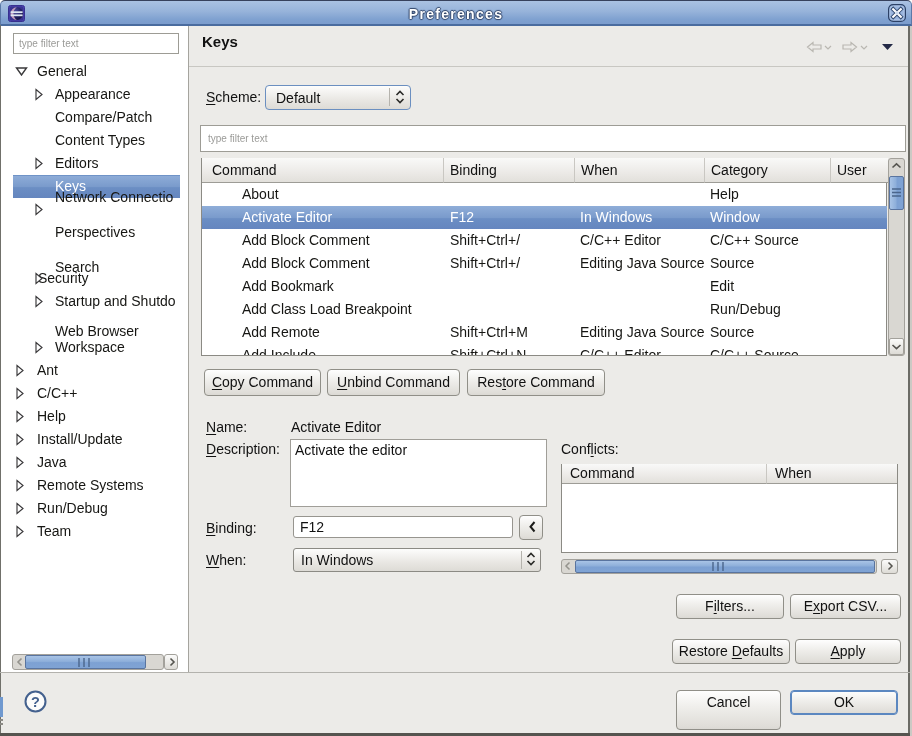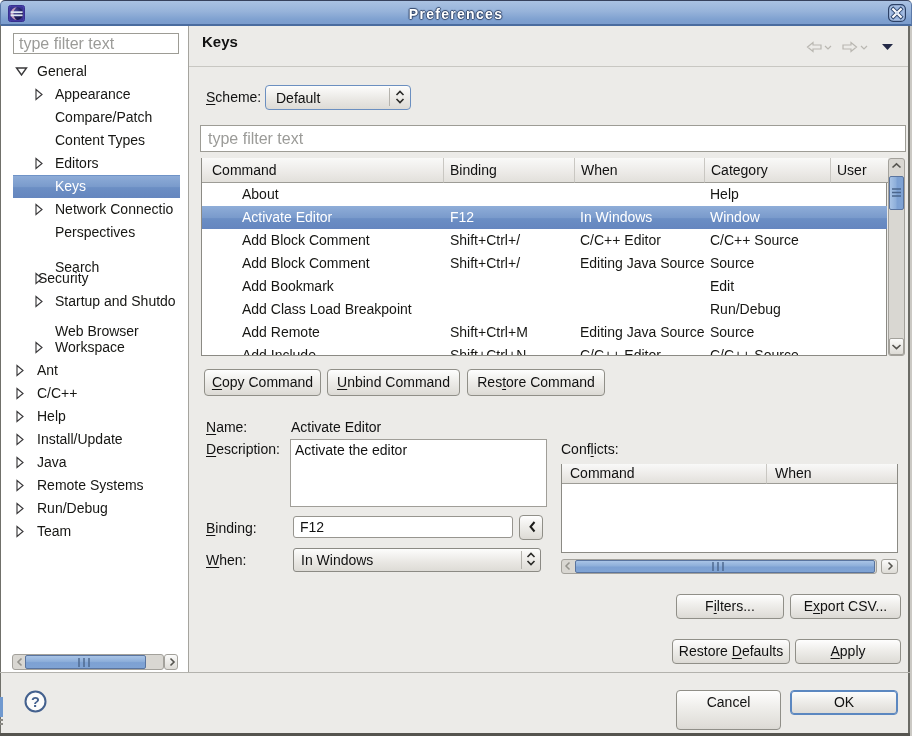--- a/index.html
+++ b/index.html
@@ -16,21 +16,21 @@
   font-size:14px; font-weight:bold; letter-spacing:1.3px;
   text-shadow:-1px 0 1px #33476b, 1px 0 1px #33476b, 0 -1px 1px #33476b, 0 1px 1px #33476b; }
 
 #frameL { left:0; top:25px; width:1px; height:709px; background:#70706a; }
 #frameR { left:908px; top:26px; width:2px; height:708px; background:#6b6b65; }
 #frameB { left:0; top:733px; width:912px; height:3px; background:#55544f; }
 #frameR2 { left:910px; top:26px; width:2px; height:710px; background:#cbc9c4; }
 
 #leftpanel { left:1px; top:26px; width:187px; height:646px; background:#fff; }
 #sash { left:188px; top:26px; width:1px; height:646px; background:#a5a49e; }
-.filterbox { background:#fff; border:1px solid #9d9c95; color:#9b9b98; font-size:16px; }
+.filterbox { background:#fff; border:1px solid #9d9c95; color:#9b9b98; font-size:10px; }
 #lfilter { left:13px; top:33px; width:166px; height:21px; line-height:19px; padding-left:5px; }
 .trow { left:1px; width:188px; height:23px; font-size:14px; line-height:23px; color:#161613; white-space:nowrap; overflow:hidden; }
 .tsel { left:13px; width:167px; height:23px; box-shadow:inset 0 1px 0 #6f93c7;
   background:linear-gradient(#8fadd8, #7a9bcc 50%, #6b8ec4 55%, #6586bf);
   color:#fff; font-size:14px; line-height:23px; white-space:nowrap; overflow:hidden; }
 svg.exp { position:absolute; }
 
 #ltrack { left:12px; top:654px; width:152px; height:16px; background:#d9d7d2; border:1px solid #a3a19b; border-radius:3px; }
 #lthumb { left:25px; top:655px; width:121px; height:14px; border:1px solid #59749f;
   background:linear-gradient(#a9c4e6, #8eafda 45%, #7da1d3 55%, #7FA3D4); border-radius:2px; }
@@ -128,21 +128,21 @@
     <svg class="exp" style="left:35px; top:88px;" width="8" height="13" viewBox="0 0 8 13">
       <path d="M1 1.5 L7 6.5 L1 11.5 Z" fill="#fff" stroke="#39383a" stroke-width="1.15"></path>
     </svg>
     <div class="abs trow" style="top:106px; padding-left:54px;">Compare/Patch</div>
     <div class="abs trow" style="top:129px; padding-left:54px;">Content Types</div>
     <div class="abs trow" style="top:152px; padding-left:54px;">Editors</div>
     <svg class="exp" style="left:35px; top:157px;" width="8" height="13" viewBox="0 0 8 13">
       <path d="M1 1.5 L7 6.5 L1 11.5 Z" fill="#fff" stroke="#39383a" stroke-width="1.15"></path>
     </svg>
     <div class="abs tsel" style="top:175px; padding-left:42px;">Keys</div>
-    <div class="abs trow" style="top:198px; padding-left:54px;">Network Connectio</div>
+    <div class="abs trow" style="top:186px; padding-left:54px;">Network Connectio</div>
     <svg class="exp" style="left:35px; top:203px;" width="8" height="13" viewBox="0 0 8 13">
       <path d="M1 1.5 L7 6.5 L1 11.5 Z" fill="#fff" stroke="#39383a" stroke-width="1.15"></path>
     </svg>
     <div class="abs trow" style="top:221px; padding-left:54px;">Perspectives</div>
     <div class="abs trow" style="top:256px; padding-left:54px;">Search</div>
     <div class="abs trow" style="top:267px; padding-left:37px;">Security</div>
     <svg class="exp" style="left:35px; top:272px;" width="8" height="13" viewBox="0 0 8 13">
       <path d="M1 1.5 L7 6.5 L1 11.5 Z" fill="#fff" stroke="#39383a" stroke-width="1.15"></path>
     </svg>
     <div class="abs trow" style="top:290px; padding-left:54px;">Startup and Shutdo</div>

